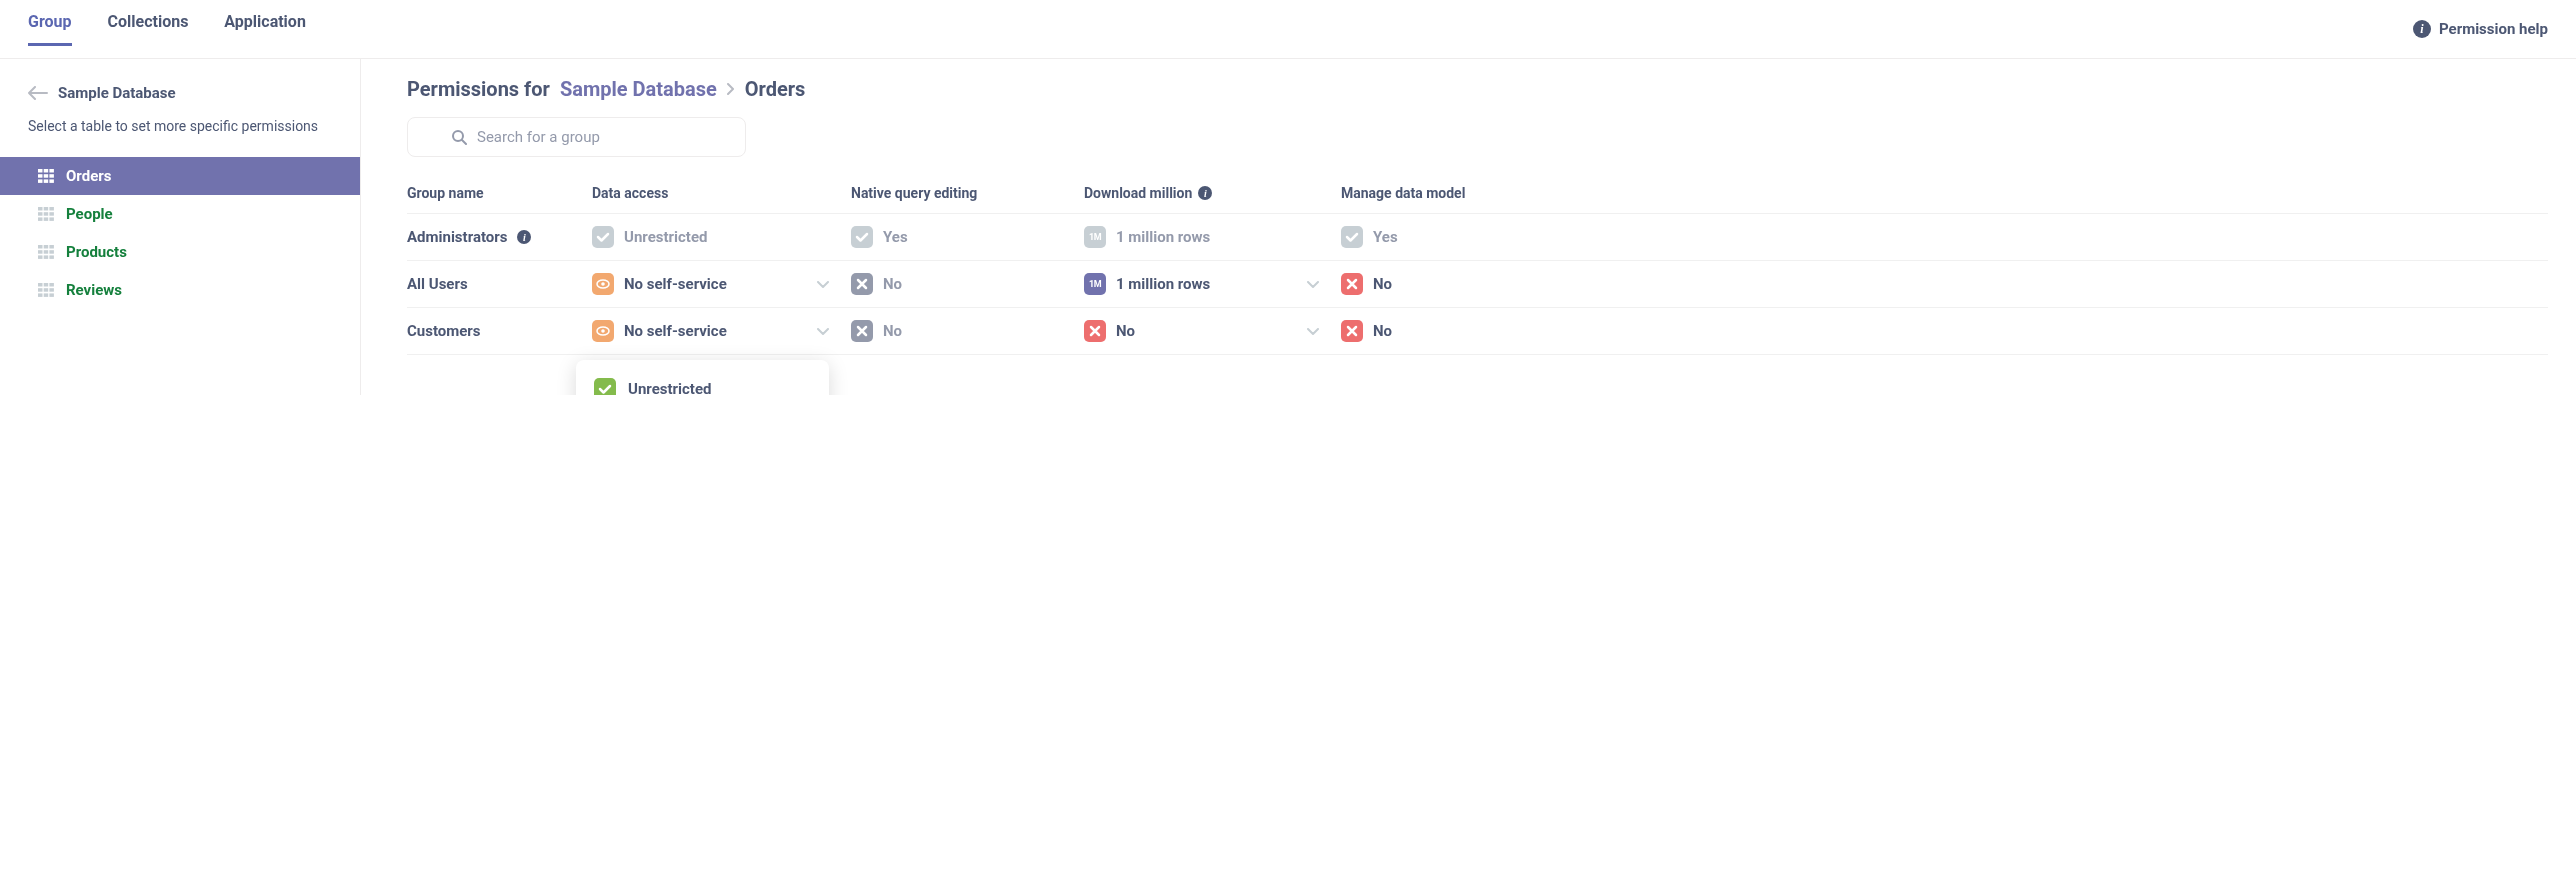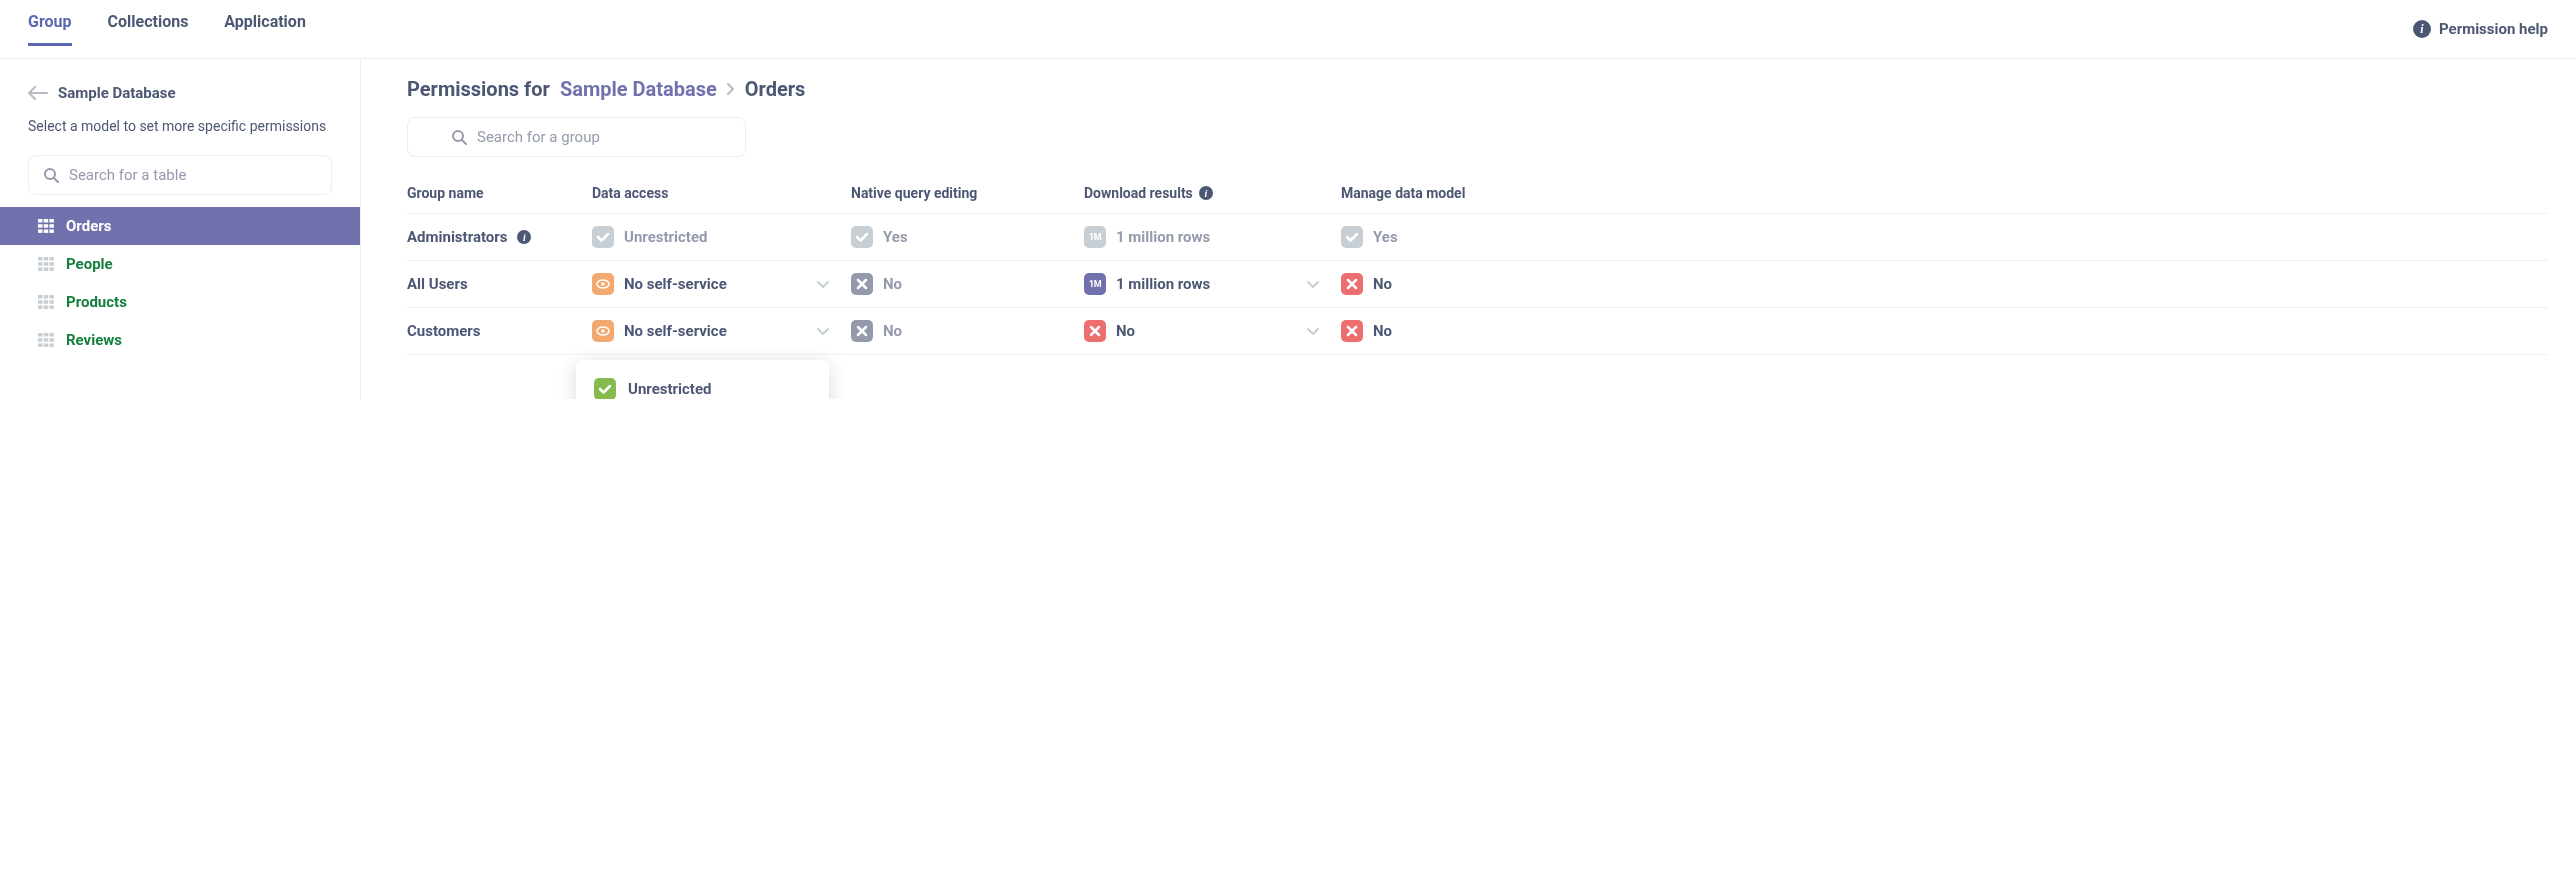--- a/index.html
+++ b/index.html
@@ -286,28 +286,21 @@
 
   <div class="sidebar">
     <div class="back">
       <span class="arrow">
         <svg width="20" height="14" viewBox="0 0 20 14" fill="none">
           <path d="M7 1 L1 7 L7 13 M1 7 H19" stroke="#b8bbc3" stroke-width="2" stroke-linecap="round" stroke-linejoin="round"></path>
         </svg>
       </span>
       <span>Sample Database</span>
     </div>
-    <div class="hint">Select a model to set more specific permissions</div>
-    <div class="search-box">
-      <svg class="search-icon" viewBox="0 0 16 16" fill="none">
-        <circle cx="7" cy="7" r="5" stroke="#949aab" stroke-width="2"></circle>
-        <path d="M11 11 L15 15" stroke="#949aab" stroke-width="2" stroke-linecap="round"></path>
-      </svg>
-      <input type="text" placeholder="Search for a table" style="">
-    </div>
+    <div class="hint">Select a table to set more specific permissions</div>
     <div class="sidebar-items">
       <div class="sidebar-item active">
         <svg class="table-icon" viewBox="0 0 16 14">
           <rect x="0" y="0" width="4.5" height="3.5" fill="#fff"></rect>
             <rect x="5.7" y="0" width="4.5" height="3.5" fill="#fff"></rect>
             <rect x="11.4" y="0" width="4.5" height="3.5" fill="#fff"></rect>
           <rect x="0" y="5.2" width="4.5" height="3.5" fill="#fff"></rect>
             <rect x="5.7" y="5.2" width="4.5" height="3.5" fill="#fff"></rect>
             <rect x="11.4" y="5.2" width="4.5" height="3.5" fill="#fff"></rect>
           <rect x="0" y="10.4" width="4.5" height="3.5" fill="#fff"></rect>
@@ -378,21 +371,21 @@
         <path d="M11 11 L15 15" stroke="#949aab" stroke-width="2" stroke-linecap="round"></path>
       </svg>
       <input type="text" placeholder="Search for a group" style="">
     </div>
 
     <div class="table-header">
       <div class="col col-group">Group name</div>
       <div class="col col-data">Data access</div>
       <div class="col col-native">Native query editing</div>
       <div class="col col-download">
-        <span>Download results</span>
+        <span>Download million</span>
         <span class="info-circle small">i</span>
       </div>
       <div class="col col-manage">Manage data model</div>
     </div>
 
     <div class="table-row">
       <div class="cell col-group">
         <span>Administrators</span>
         <span class="info-circle small">i</span>
       </div>

